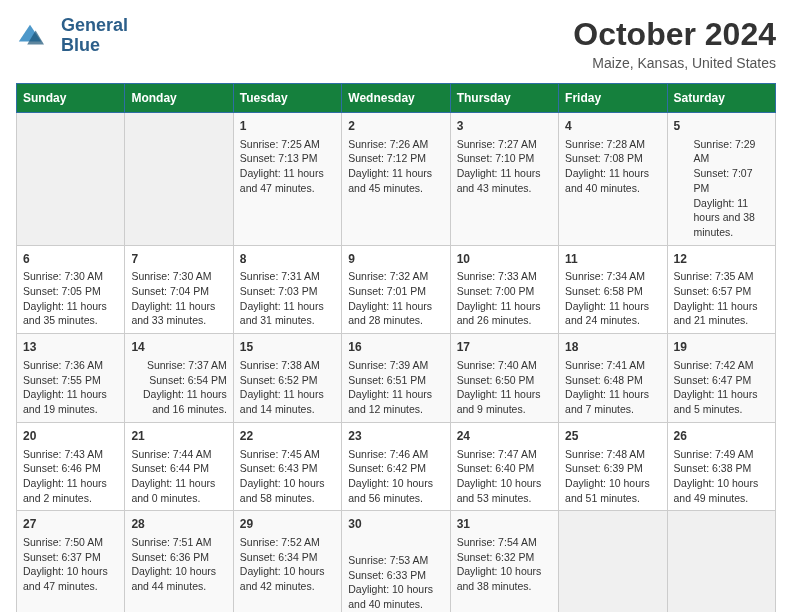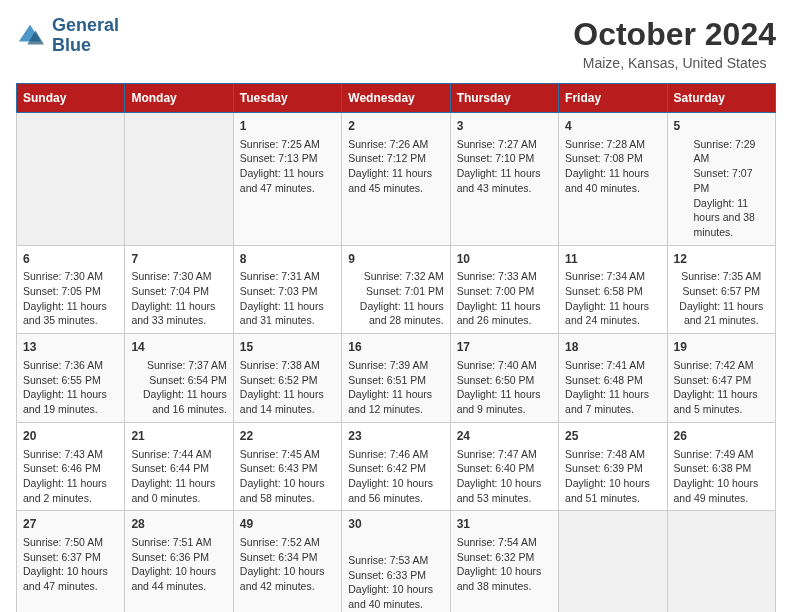--- a/index.html
+++ b/index.html
@@ -12,53 +12,53 @@
     }
     .header {
       display: flex;
       justify-content: space-between;
       align-items: flex-start;
       margin-bottom: 12px;
     }
     .logo {
       display: flex;
       align-items: center;
-      gap: 8px;
+      gap: 17px;
     }
     .logo-text {
       font-size: 18px;
       font-weight: bold;
       color: #2c5f8a;
       line-height: 1.1;
     }
     .logo-text span { display: block; }
     .logo-icon {
       width: 28px;
       height: 28px;
     }
     .title-block {
-      text-align: center;
+      text-align: right;
     }
     .main-title {
       font-size: 32px;
       font-weight: bold;
       color: #333;
     }
     .subtitle {
       font-size: 14px;
       color: #555;
       margin-top: 2px;
     }
     table {
       width: 100%;
       border-collapse: collapse;
       font-size: 11px;
     }
     thead tr th {
-      background-color: #b91c1c;
+      background-color: #15803d;
       color: #fff;
       padding: 7px 6px;
       text-align: left;
       font-size: 12px;
       font-weight: bold;
       border: 1px solid #2e6da4;
     }
     tbody tr td {
       border: 1px solid #ccc;
       padding: 5px 6px;
@@ -170,48 +170,48 @@
 Daylight: 11 hours and 33 minutes.</div>
         </td>
         <td>
           <span class="day-num">8</span>
           <div class="day-info" style="white-space: pre-line;">Sunrise: 7:31 AM
 Sunset: 7:03 PM
 Daylight: 11 hours and 31 minutes.</div>
         </td>
         <td>
           <span class="day-num">9</span>
-          <div class="day-info" style="white-space: pre-line; text-align: right;">Sunrise: 7:32 AM
+          <div class="day-info" style="white-space: pre-line;">Sunrise: 7:32 AM
 Sunset: 7:01 PM
 Daylight: 11 hours and 28 minutes.</div>
         </td>
         <td>
           <span class="day-num">10</span>
           <div class="day-info" style="white-space: pre-line;">Sunrise: 7:33 AM
 Sunset: 7:00 PM
 Daylight: 11 hours and 26 minutes.</div>
         </td>
         <td>
           <span class="day-num">11</span>
           <div class="day-info" style="white-space: pre-line;">Sunrise: 7:34 AM
 Sunset: 6:58 PM
 Daylight: 11 hours and 24 minutes.</div>
         </td>
         <td>
           <span class="day-num">12</span>
-          <div class="day-info" style="white-space: pre-line; text-align: center;">Sunrise: 7:35 AM
+          <div class="day-info" style="white-space: pre-line;">Sunrise: 7:35 AM
 Sunset: 6:57 PM
 Daylight: 11 hours and 21 minutes.</div>
         </td>
       </tr>
       <tr>
         <td>
           <span class="day-num">13</span>
           <div class="day-info" style="white-space: pre-line;">Sunrise: 7:36 AM
-Sunset: 6:55 PM
+Sunset: 7:55 PM
 Daylight: 11 hours and 19 minutes.</div>
         </td>
         <td>
           <span class="day-num">14</span>
           <div class="day-info" style="white-space: pre-line; text-align: right;">Sunrise: 7:37 AM
 Sunset: 6:54 PM
 Daylight: 11 hours and 16 minutes.</div>
         </td>
         <td>
           <span class="day-num">15</span>
@@ -295,21 +295,21 @@
 Sunset: 6:37 PM
 Daylight: 10 hours and 47 minutes.</div>
         </td>
         <td>
           <span class="day-num">28</span>
           <div class="day-info" style="white-space: pre-line;">Sunrise: 7:51 AM
 Sunset: 6:36 PM
 Daylight: 10 hours and 44 minutes.</div>
         </td>
         <td>
-          <span class="day-num">49</span>
+          <span class="day-num">29</span>
           <div class="day-info" style="white-space: pre-line;">Sunrise: 7:52 AM
 Sunset: 6:34 PM
 Daylight: 10 hours and 42 minutes.</div>
         </td>
         <td>
           <span class="day-num">30</span>
           <div class="day-info" style="white-space: pre-line; margin-top: 20px;">Sunrise: 7:53 AM
 Sunset: 6:33 PM
 Daylight: 10 hours and 40 minutes.</div>
         </td>

